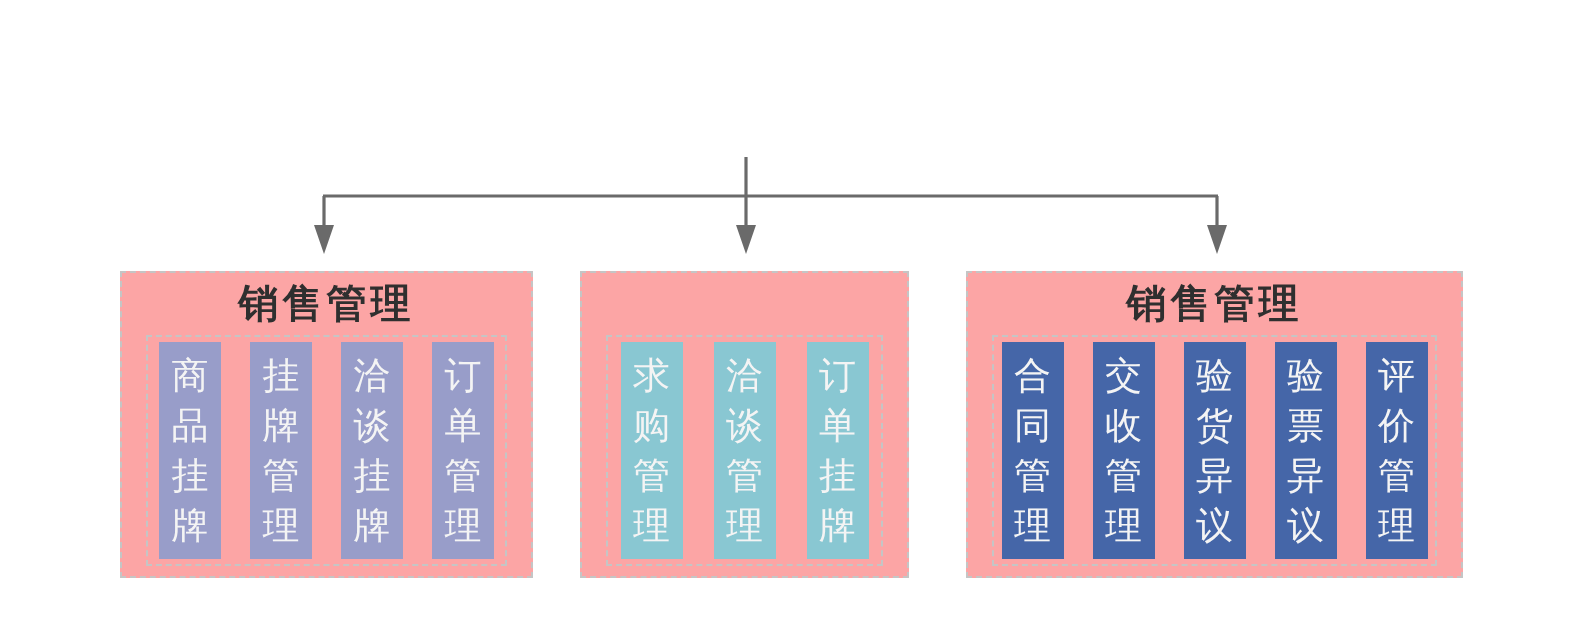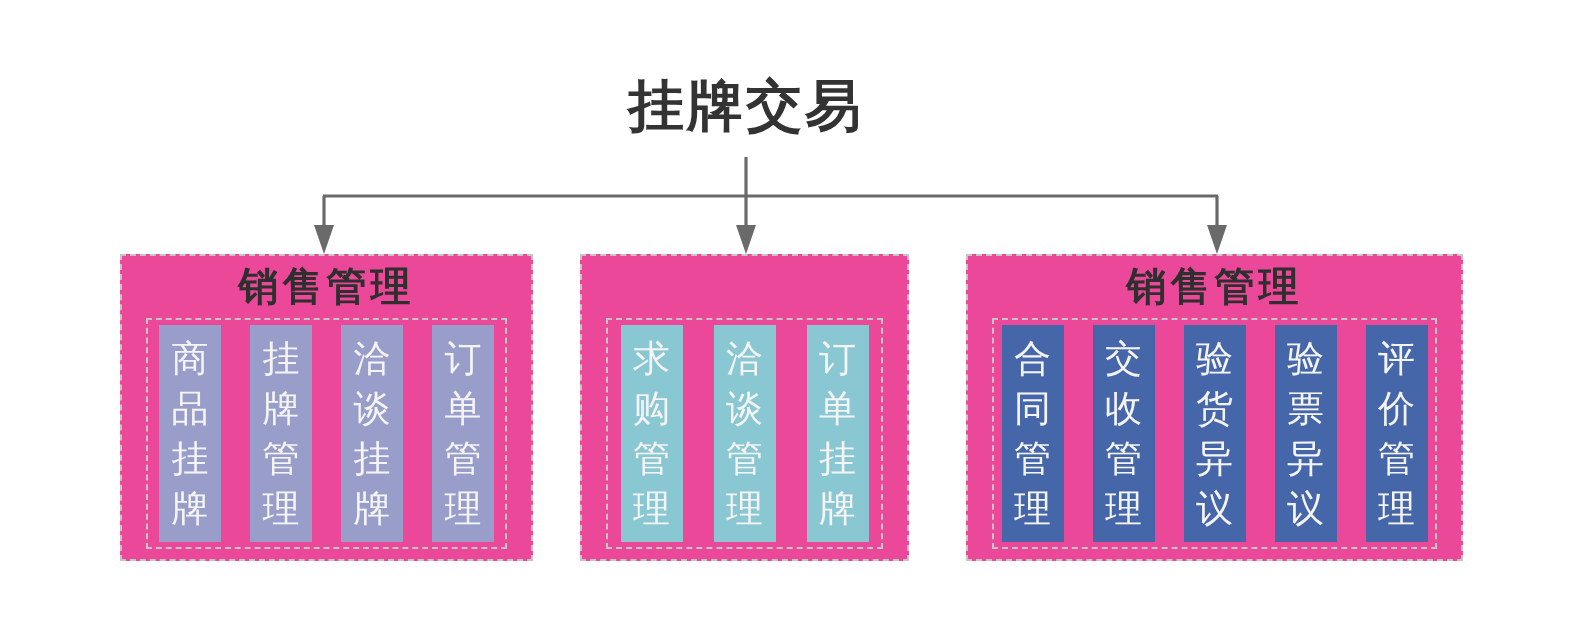--- a/index.html
+++ b/index.html
@@ -40,25 +40,25 @@
     stroke-width: 3.2;
     fill: none;
   }
   .arrow-head {
     fill: var(--arrow, #6a6a6a);
     stroke: none;
   }
   
   .group {
     position: absolute;
-    top: 254px;
+    top: 271px;
     height: 307px;
     border: 2px dashed var(--border, #c5c5c5);
     box-sizing: border-box;
-    background: #ec4899;
+    background: #fca5a5;
   }
   .group.g0 { left: 120px;  width: 413px; }
   .group.g1 { left: 580px;  width: 329px; }
   .group.g2 { left: 966px;  width: 497px; }
   .group-title {
     position: absolute;
     top: 8px;
     left: 0;
     width: 100%;
     text-align: center;
@@ -99,21 +99,20 @@
     font-size: 37px;
     line-height: 1;
     font-weight: 500;
   }
 </style>
 </head>
 <body>
 
 <div id="canvas">
 
-  <div class="main-title">挂牌交易</div>
 
   <svg class="connectors" viewBox="0 0 1589 643" xmlns="http://www.w3.org/2000/svg">
     <g>
       <line class="arrow-line" x1="746" y1="157" x2="746" y2="196"></line>
       <line class="arrow-line" x1="323" y1="196" x2="1218" y2="196"></line>
     </g>
     <g>
       <line class="arrow-line" x1="324" y1="196" x2="324" y2="229"></line>
       <polygon class="arrow-head" points="314,225 334,225 324,254"></polygon>
     </g>

